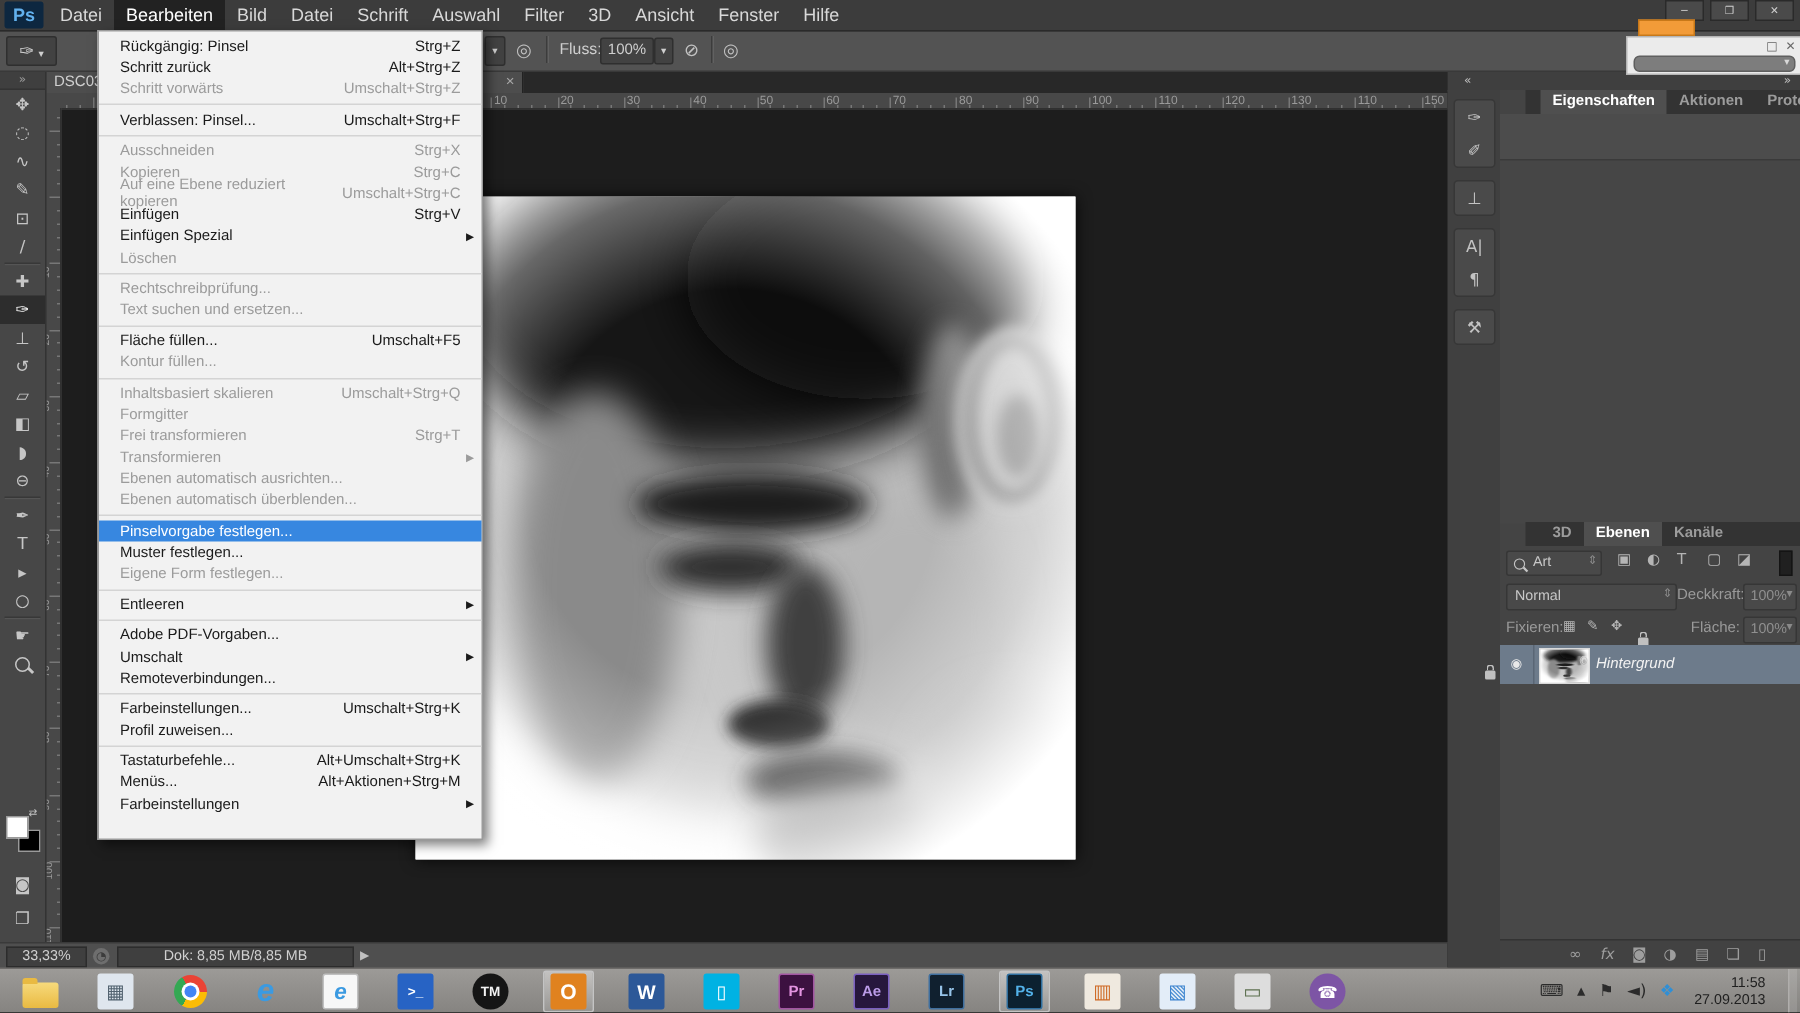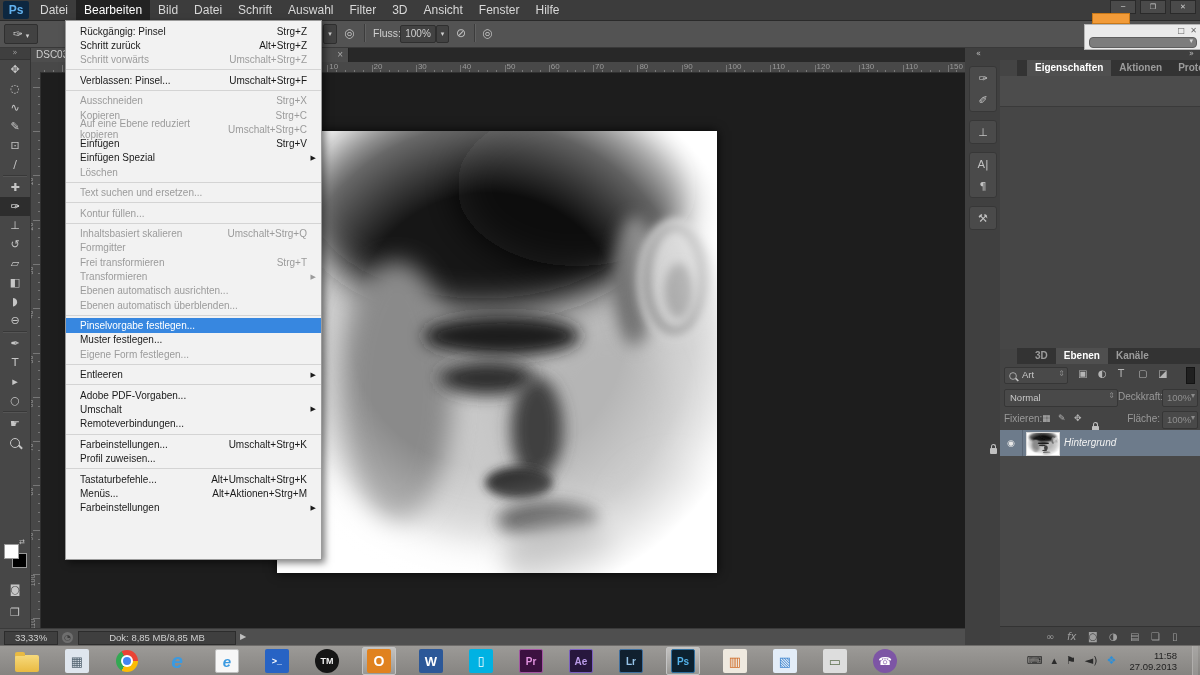--- a/index.html
+++ b/index.html
@@ -674,24 +674,32 @@
         <span class="m-label">Einfügen Spezial</span>
         <span class="m-short"></span>
         <span class="m-arrow g">▶</span>
       </div>
       <div class="m-item disabled">
         <span class="m-label">Löschen</span>
         <span class="m-short"></span>
       </div>
       <div class="m-sep"></div>
       <div class="m-item disabled">
+        <span class="m-label">Rechtschreibprüfung...</span>
+        <span class="m-short"></span>
+      </div>
+      <div class="m-item disabled">
         <span class="m-label">Text suchen und ersetzen...</span>
         <span class="m-short"></span>
       </div>
       <div class="m-sep"></div>
+      <div class="m-item">
+        <span class="m-label">Fläche füllen...</span>
+        <span class="m-short">Umschalt+F5</span>
+      </div>
       <div class="m-item disabled">
         <span class="m-label">Kontur füllen...</span>
         <span class="m-short"></span>
       </div>
       <div class="m-sep"></div>
       <div class="m-item disabled">
         <span class="m-label">Inhaltsbasiert skalieren</span>
         <span class="m-short">Umschalt+Strg+Q</span>
       </div>
       <div class="m-item disabled">

